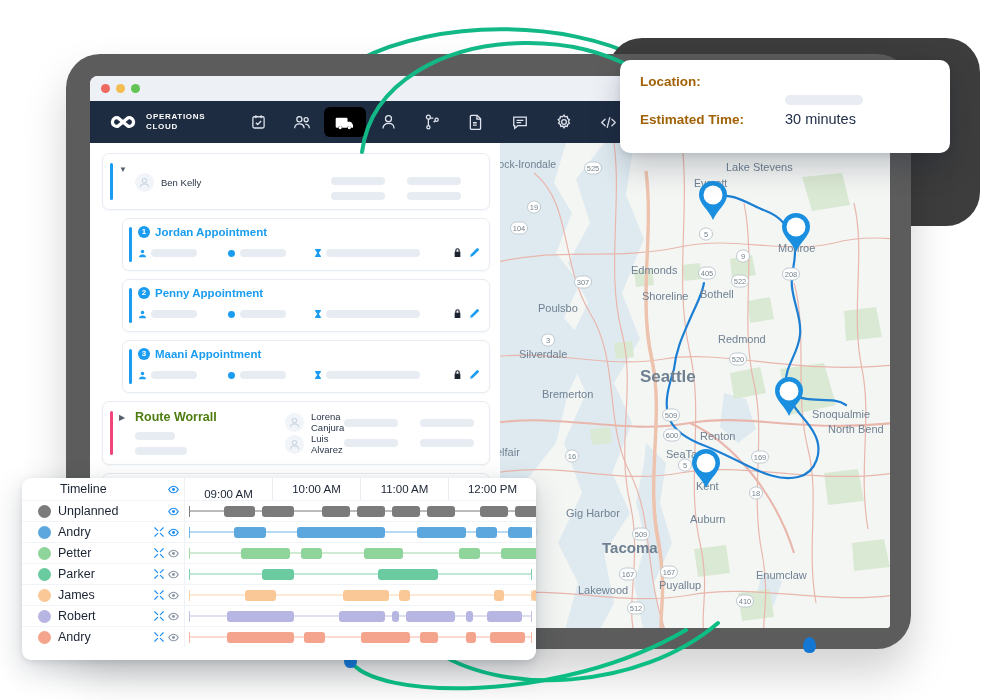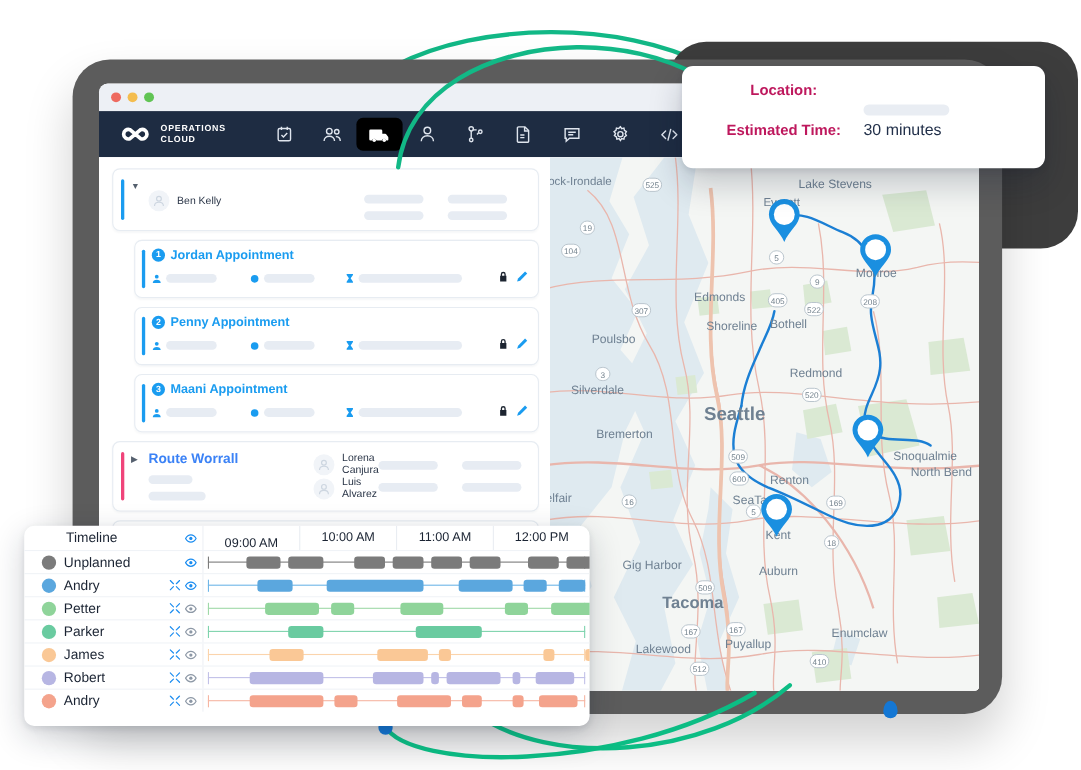--- a/index.html
+++ b/index.html
@@ -130,21 +130,21 @@
   .tl-sep{border-top:1px solid #f0f3f7;}
 
   
   .tipcard{
     position:absolute;left:620px;top:60px;width:330px;height:93px;
     background:#fff;border-radius:10px;
     box-shadow:0 14px 30px rgba(15,25,45,.22),0 2px 6px rgba(15,25,45,.10);
     padding:14px 20px;box-sizing:border-box;
   }
   .tip-row{display:flex;align-items:baseline;}
-  .tip-label{width:145px;font-size:13.5px;font-weight:bold;color:#be185d;flex:0 0 auto;text-align:center;}
+  .tip-label{width:145px;font-size:13.5px;font-weight:bold;color:#a16207;flex:0 0 auto;}
   .tip-value{font-size:14.5px;color:#22304a;}
   .tip-skel{width:78px;height:10px;background:#e9edf3;border-radius:5px;margin:6px 0 6px 145px;}
 
   
   .map-svg{position:absolute;left:0;top:0;}
   .map-label{font-family:"Liberation Sans",sans-serif;fill:#6f8192;}
   .pin-num{font-family:"Liberation Sans",sans-serif;fill:#fff;font-weight:bold;text-anchor:middle;}
 
   .blue-dot{position:absolute;width:13px;height:16px;background:#1477d4;border-radius:50% 50% 50% 50%/60% 60% 40% 40%;}
 </style>
@@ -595,21 +595,21 @@
               </span>
             </div>
           </div>
         </div>
 
         <div class="route-card">
           <div class="route-accent" style="background:#f0447a"></div>
           <div class="route-head">
             <div class="caret">▶</div>
             <div class="route-col-left">
-              <div class="route-title" style="color:#3b82f6">Route Worrall</div>
+              <div class="route-title" style="color:#4d7c0f">Route Worrall</div>
               <div class="skel" style="width:40px"></div>
               <div class="skel" style="width:52px"></div>
             </div>
             <div class="route-people">
               <div class="person">
                 <span class="avatar">
                   <svg width="13" height="13" viewBox="0 0 18 18" fill="none" stroke="#cdd6e0" stroke-width="1.5">
                       <circle cx="9" cy="6.4" r="3"></circle>
                       <path d="M3.4 15.6c0-3 2.5-4.7 5.6-4.7s5.6 1.7 5.6 4.7"></path>
                     </svg>

